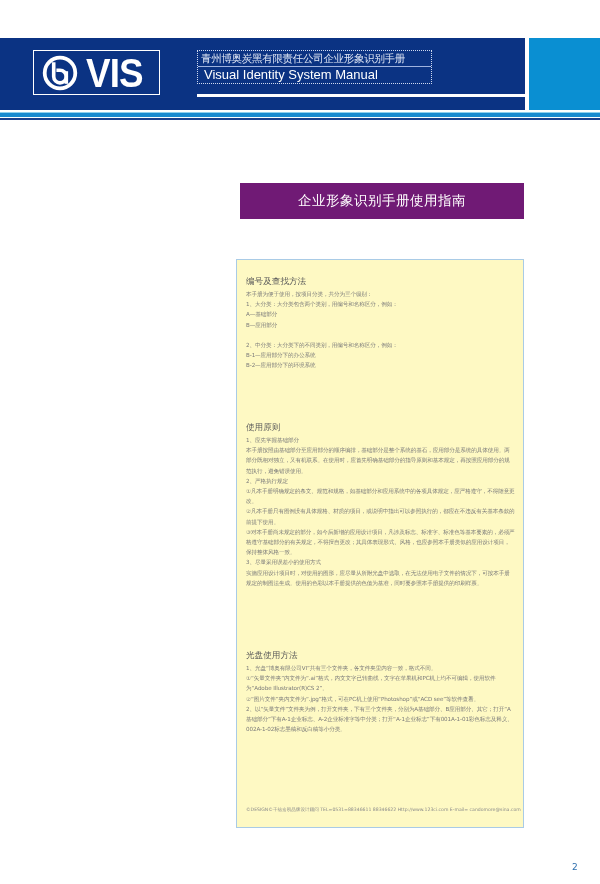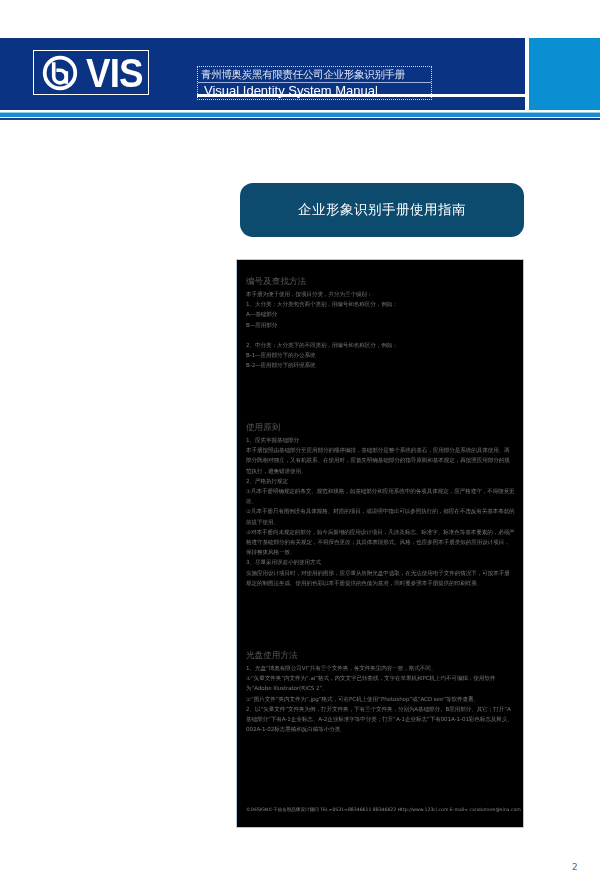--- a/index.html
+++ b/index.html
@@ -17,58 +17,58 @@
     background: #0a8fd2;
   }
   .stripe { position: absolute; left: 0; width: 600px; }
   .stripe.s1 { top: 110px; height: 2px; background: #ffffff; }
   .stripe.s2 { top: 112px; height: 1px; background: #8fd0ef; }
   .stripe.s3 { top: 113px; height: 4px; background: #1a8bd0; }
   .stripe.s4 { top: 117px; height: 1px; background: #ffffff; }
   .stripe.s5 { top: 118px; height: 2px; background: #1b3f8c; }
 
   .logo-box {
-    position: absolute; left: 33px; top: 50px; width: 116px; height: 45px;
+    position: absolute; left: 33px; top: 50px; width: 127px; height: 45px;
     border: 1.5px solid #ffffff; box-sizing: border-box;
     display: flex; align-items: center; padding-left: 8px;
   }
   .logo-mark { width: 36px; height: 36px; }
   .logo-text {
     color: #ffffff; font-family: "Liberation Sans", sans-serif; font-weight: bold;
     font-size: 40px; letter-spacing: -1px; margin-left: 8px; line-height: 1;
     transform: scaleX(0.92); transform-origin: left center;
   }
   .title-box {
     position: absolute; left: 197px; top: 50px; width: 235px; height: 34px;
-    border: 1px dotted #cfd9ef; box-sizing: border-box; margin-top: 16px;
+    border: 1px dotted #cfd9ef; box-sizing: border-box;
   }
   .title-cn {
     position: absolute; left: 3px; top: 1px; color: #dfe6f5;
     font-size: 10.5px; letter-spacing: -0.3px; white-space: nowrap;
   }
   .title-divider {
     position: absolute; left: 0; top: 15px; width: 100%; height: 1px; background: #9fb3df;
   }
   .title-en {
     position: absolute; left: 6px; top: 16px; color: #ffffff;
     font-family: Liberation Sans, sans-serif; font-size: 13px; white-space: nowrap;
   }
   .header-rule {
     position: absolute; left: 197px; top: 94px; width: 328px; height: 3px; background: #ffffff;
   }
 
   .guide-banner {
-    position: absolute; left: 240px; top: 183px; width: 284px; height: 54px;
-    background: #0c4a6e; color: #ffffff; display: flex; align-items: center; justify-content: center;
-    font-size: 13.5px; letter-spacing: 0.5px; border-radius: 13px;
+    position: absolute; left: 240px; top: 183px; width: 284px; height: 36px;
+    background: #701a75; color: #ffffff; display: flex; align-items: center; justify-content: center;
+    font-size: 13.5px; letter-spacing: 0.5px;
   }
 
   .panel {
     position: absolute; left: 236px; top: 259px; width: 288px; height: 569px;
-    border: 1px solid #a9cbe6; box-sizing: border-box; background: #000000;
+    border: 1px solid #a9cbe6; box-sizing: border-box; background: #fef9c3;
   }
   .section { position: absolute; left: 9px; right: 8px; }
   .sec-title { font-size: 8.6px; color: #5a5a5a; margin: 0 0 2px 0; line-height: 12px; }
   .line { font-size: 5.6px; color: #7a7a7a; line-height: 10.2px; white-space: nowrap; letter-spacing: -0.1px; }
   .para { font-size: 5.6px; color: #7a7a7a; line-height: 10.2px; letter-spacing: -0.1px; }
   .footer-line {
     position: absolute; left: 9px; top: 547px; font-size: 4.6px; color: #8a8a8a; white-space: nowrap;
   }
   .page-number {
     position: absolute; left: 572px; top: 862px; color: #2d6fae; font-size: 9px;

